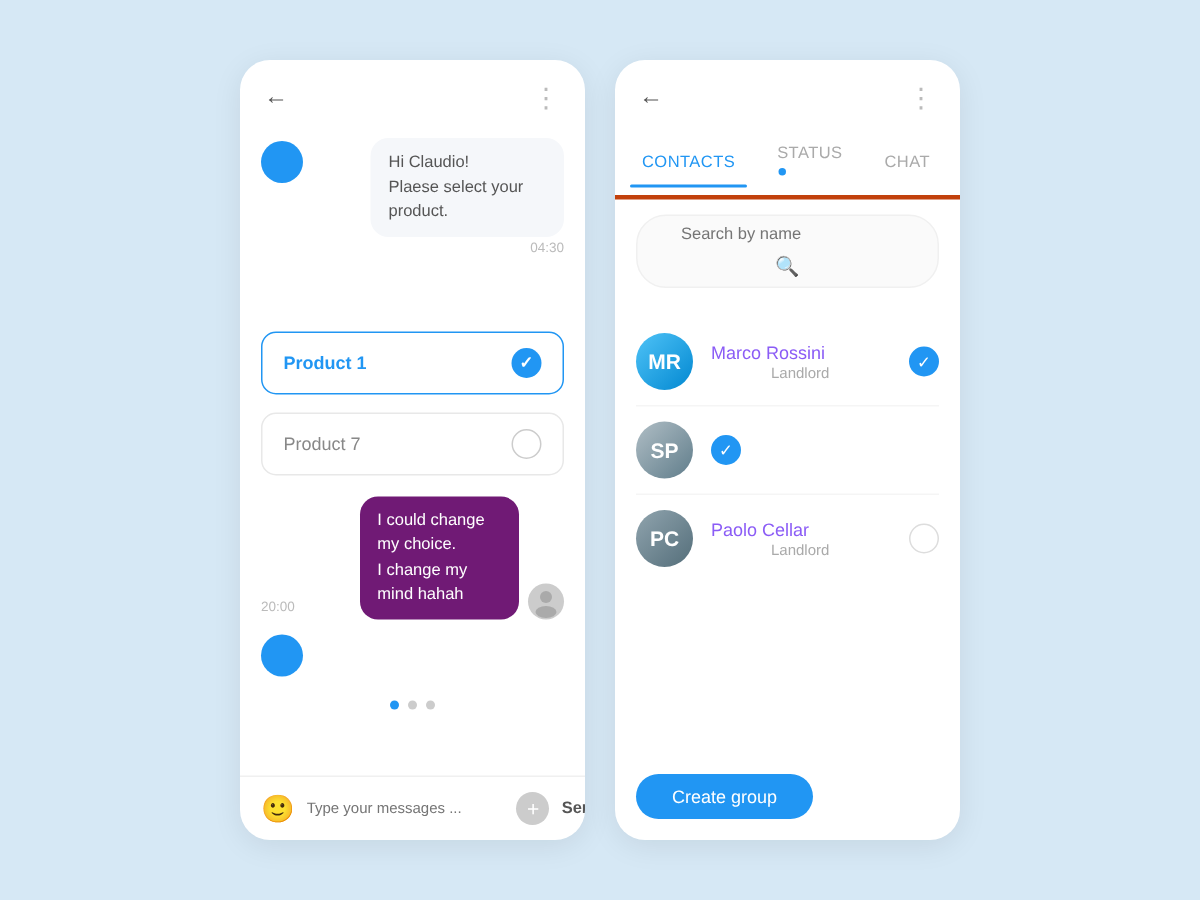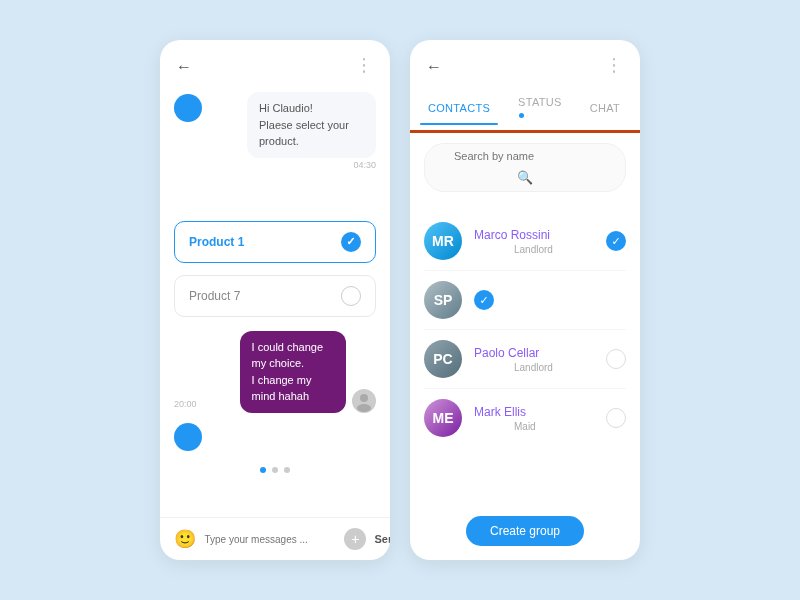--- a/index.html
+++ b/index.html
@@ -367,21 +367,21 @@
       width: 20px;
       height: 20px;
       border-radius: 50%;
       border: 1.5px solid #ddd;
       flex-shrink: 0;
     }
 
     .contacts-footer {
       padding: 10px 14px 14px;
       display: flex;
-      justify-content: center;
+      justify-content: flex-start;
     }
 
     .create-group-btn {
       background: #2196f3;
       color: white;
       border: none;
       border-radius: 20px;
       padding: 8px 24px;
       font-size: 12px;
       font-weight: 500;
@@ -501,27 +501,19 @@
 
     <div class="contact-item">
       <div class="contact-avatar avatar-3">PC</div>
       <div class="contact-info">
         <div class="contact-name">Paolo Cellar</div>
         <div class="contact-role">Landlord</div>
       </div>
       <div class="contact-empty-circle"></div>
     </div>
 
-    <div class="contact-item">
-      <div class="contact-avatar avatar-4">ME</div>
-      <div class="contact-info">
-        <div class="contact-name">Mark Ellis</div>
-        <div class="contact-role">Maid</div>
-      </div>
-      <div class="contact-empty-circle"></div>
-    </div>
 
   </div>
 
   <div class="contacts-footer">
     <button class="create-group-btn">Create group</button>
   </div>
 </div>
 
 </body></html>

